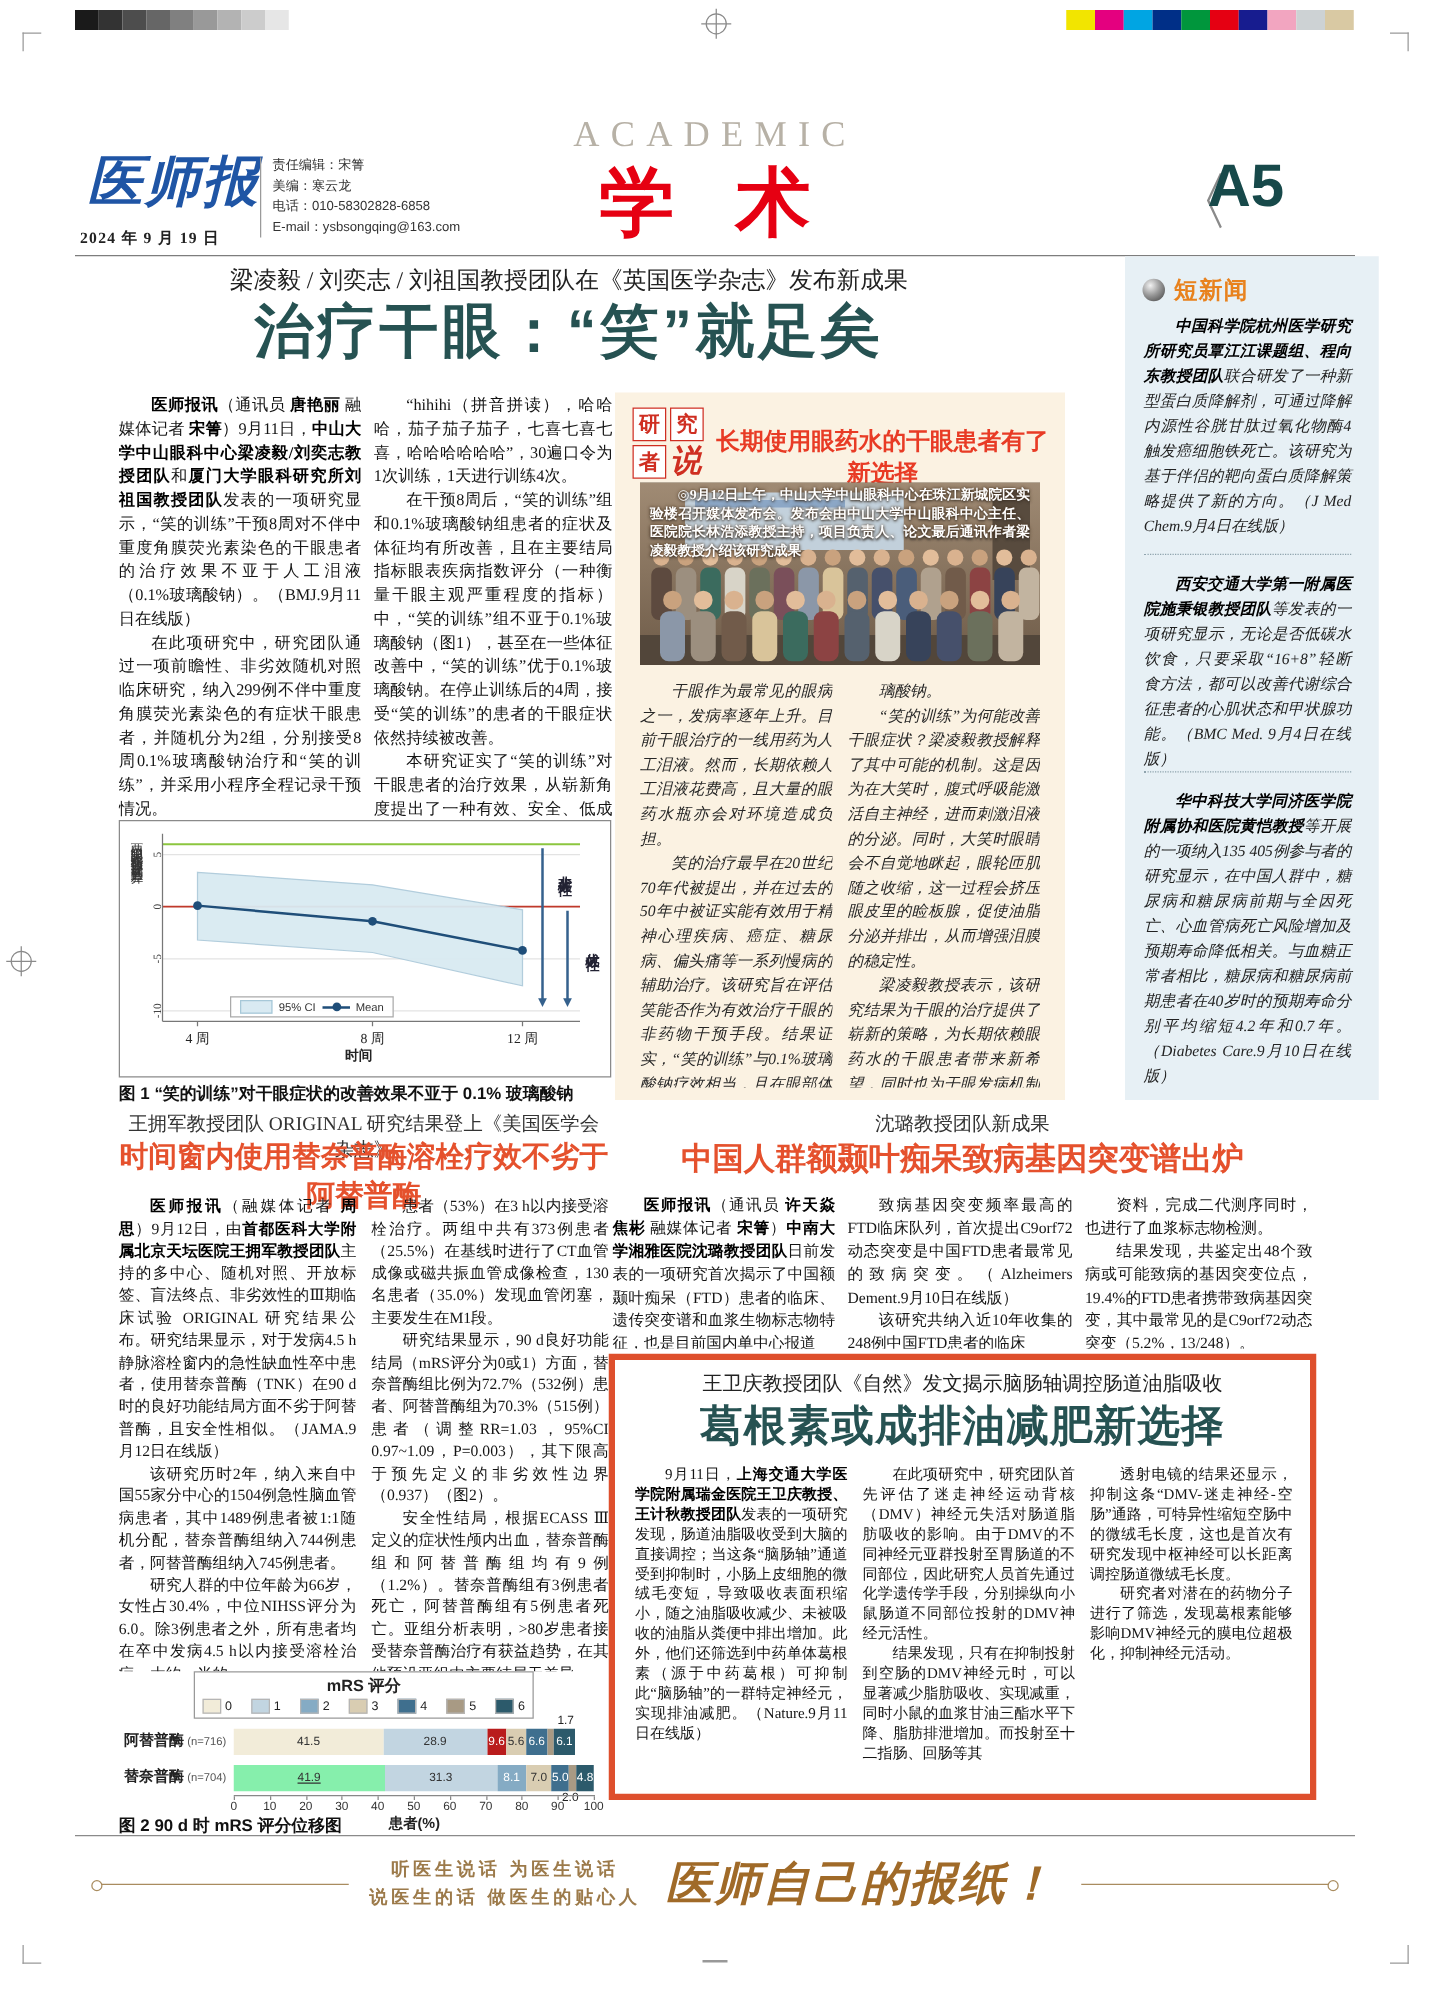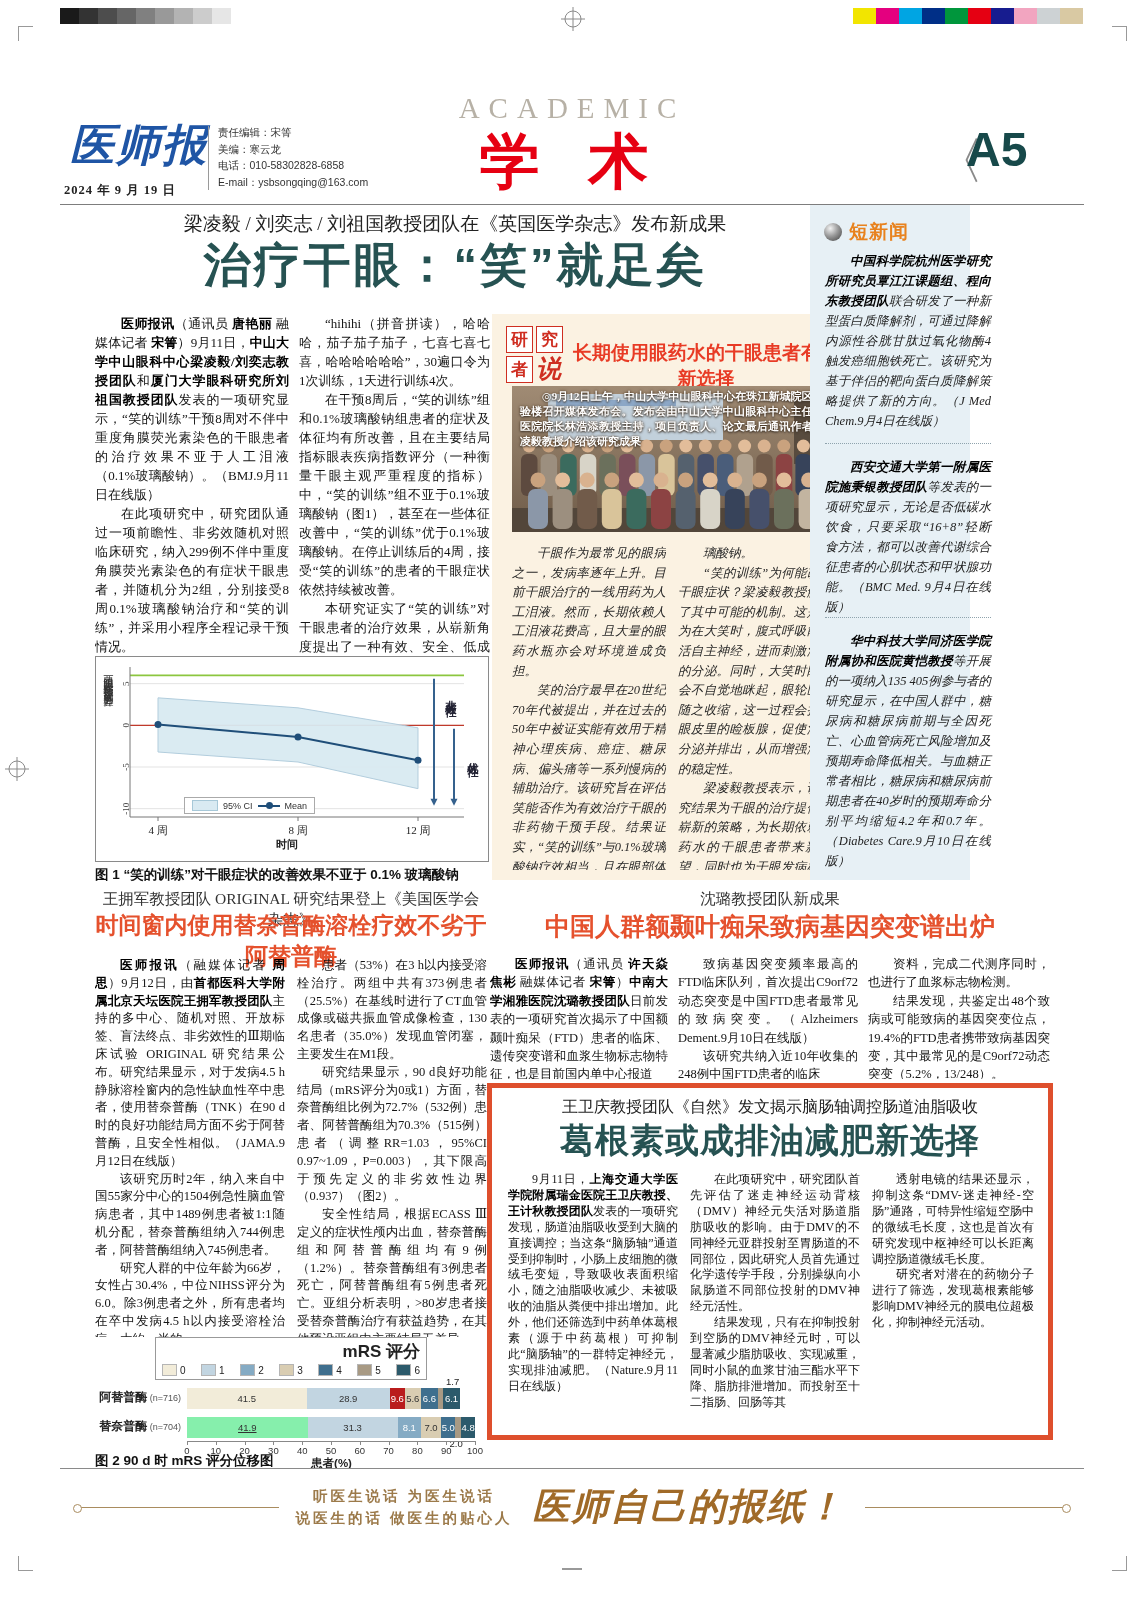--- a/index.html
+++ b/index.html
@@ -66,40 +66,40 @@
          font-weight:bold;color:#e83b25;font-family:"Liberation Sans",sans-serif;}
   .photo{position:absolute;left:20px;top:72px;width:320px;height:146px;overflow:hidden;background:#7a6a58;}
   .photo-cap{position:absolute;left:0;top:0;width:304px;padding:3px 8px;color:#fff;font-size:11px;
              line-height:15px;font-weight:bold;text-align:justify;text-indent:2em;
              text-shadow:0 0 3px #4a2f16,0 1px 2px #333;}
   .rcol{position:absolute;top:230px;width:154px;height:326px;overflow:hidden;}
   .rcol p{margin:0;font-size:12.5px;line-height:19.6px;font-style:italic;text-align:justify;
           text-indent:2em;color:#262626;}
   .r-col1{left:20px;} .r-col2{left:186px;}
   
-  .sbar{left:810px;top:205px;width:160px;height:675px;background:#e7f0f5;}
+  .sbar{left:900px;top:205px;width:203px;height:675px;background:#e7f0f5;}
   .stitle{position:absolute;left:14px;top:14px;display:flex;align-items:center;gap:7px;}
   .sglobe{width:18px;height:18px;border-radius:50%;
           background:radial-gradient(circle at 35% 30%,#f2f2f2,#9a9a9a 45%,#4d4d4d 90%);}
   .stitle b{font-size:19px;color:#e8821e;font-family:"Liberation Sans",sans-serif;letter-spacing:1px;}
   .sitem{position:absolute;left:15px;width:166px;}
   .sitem p{margin:0;font-size:12.5px;line-height:20px;text-align:justify;text-indent:2em;
            font-style:italic;color:#222;}
   .sdiv{position:absolute;left:15px;width:166px;border-top:1px dotted #8fa3ad;}
   
   .a2-kicker{left:95px;top:889px;width:392px;text-align:center;font-size:15.5px;color:#333;}
   .a2-title{left:86px;top:910px;width:410px;text-align:center;font-size:23px;font-weight:bold;
             color:#e5512d;font-family:"Liberation Sans",sans-serif;}
   .a2col p{margin:0;font-size:12.5px;line-height:17.8px;text-align:justify;text-indent:2em;color:#141414;}
   .a2c1{left:95px;top:957px;width:190px;height:380px;overflow:hidden;}
   .a2c2{left:297px;top:957px;width:190px;height:380px;overflow:hidden;}
   
   .fig2{left:95px;top:1337px;width:392px;height:112px;font-family:"Liberation Sans",sans-serif;}
   .f2-legend{width:258px;margin:0 auto;border:1px solid #999;background:#fff;padding:2px 6px 3px;}
-  .f2-legend .t{display:block;text-align:right;font-size:17px;font-weight:bold;color:#222;}
+  .f2-legend .t{display:block;text-align:center;font-size:13px;font-weight:bold;color:#222;}
   .f2-litems{display:flex;justify-content:space-between;margin-top:1px;}
   .f2-li{display:flex;align-items:center;gap:3px;font-size:10px;color:#222;}
   .f2-li i{width:13px;height:10px;display:block;border:1px solid #b5b5b5;}
   .f2-row{position:relative;display:flex;align-items:center;height:22px;margin-top:7px;}
   .f2-lab{width:92px;text-align:right;padding-right:6px;font-size:12px;font-weight:bold;color:#222;
           box-sizing:border-box;line-height:11px;}
   .f2-lab small{font-weight:normal;font-size:9px;color:#555;}
   .f2-track{display:flex;width:288px;height:21px;}
   .f2-seg{height:100%;display:flex;align-items:center;justify-content:center;font-size:9.5px;overflow:hidden;}
   .f2-out{position:absolute;font-size:9.5px;color:#222;}

